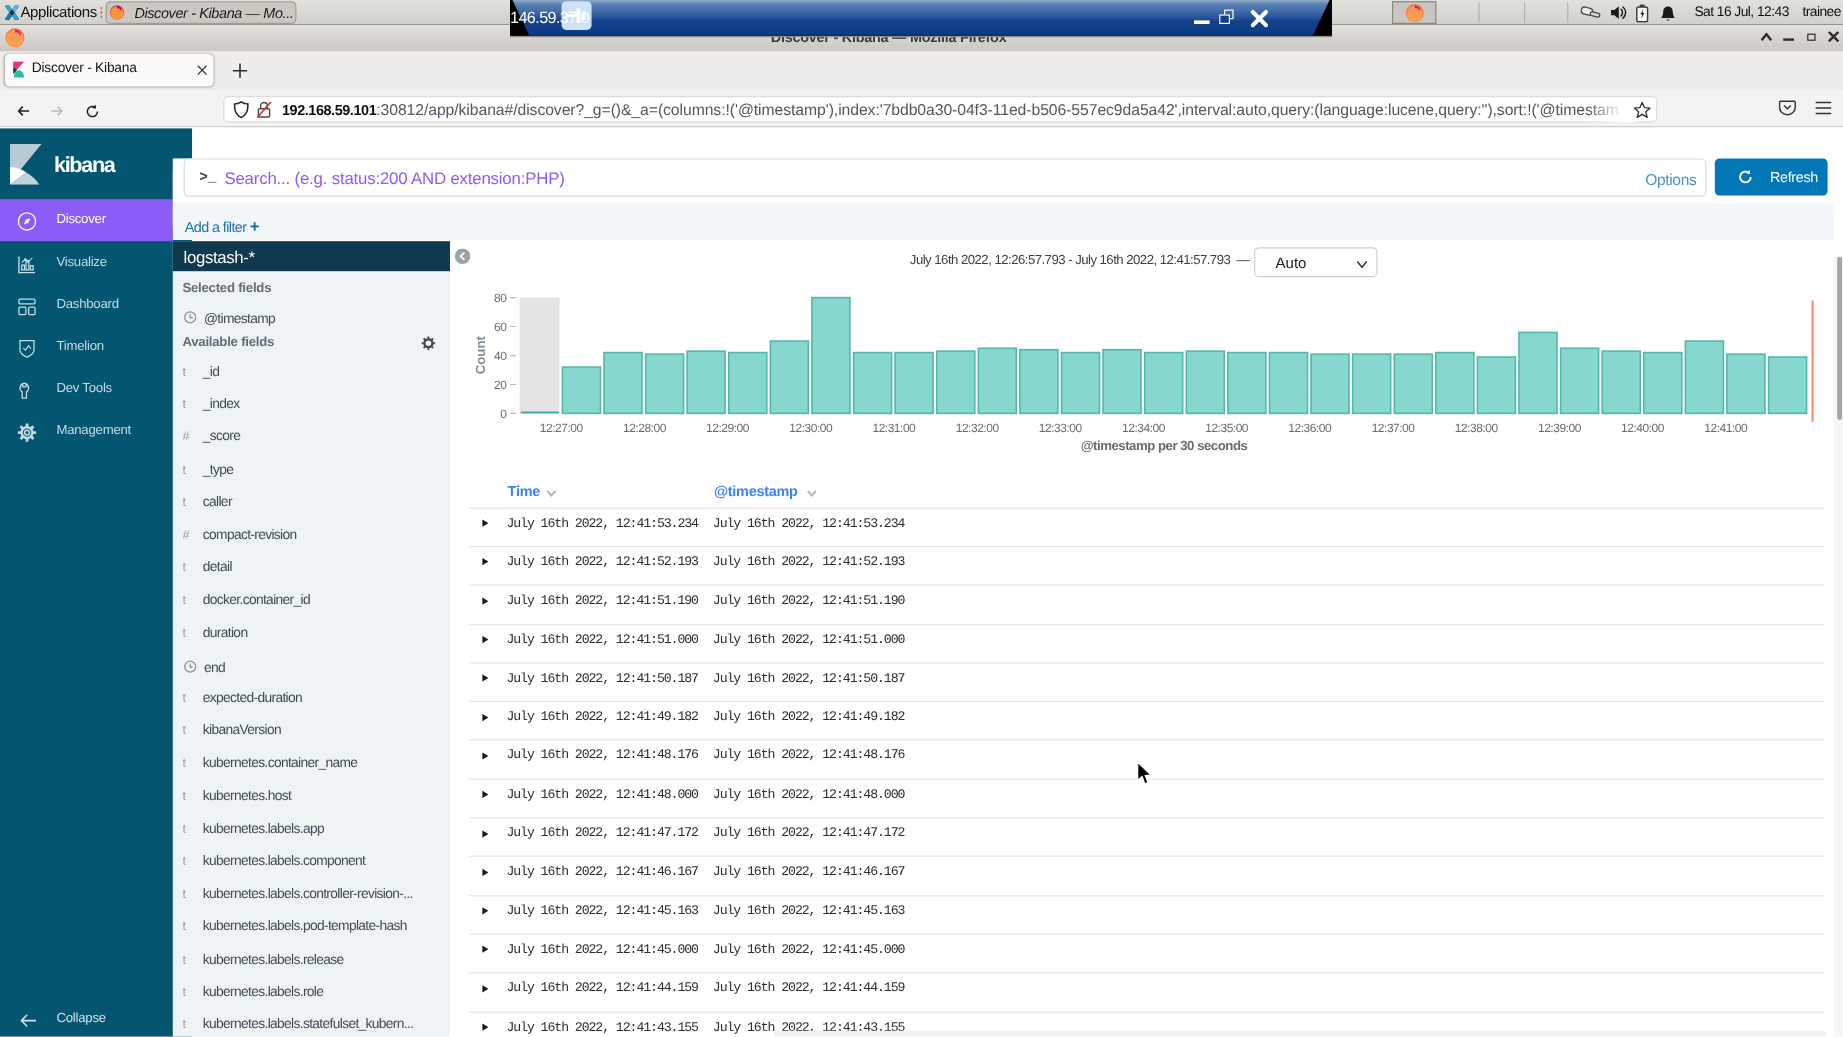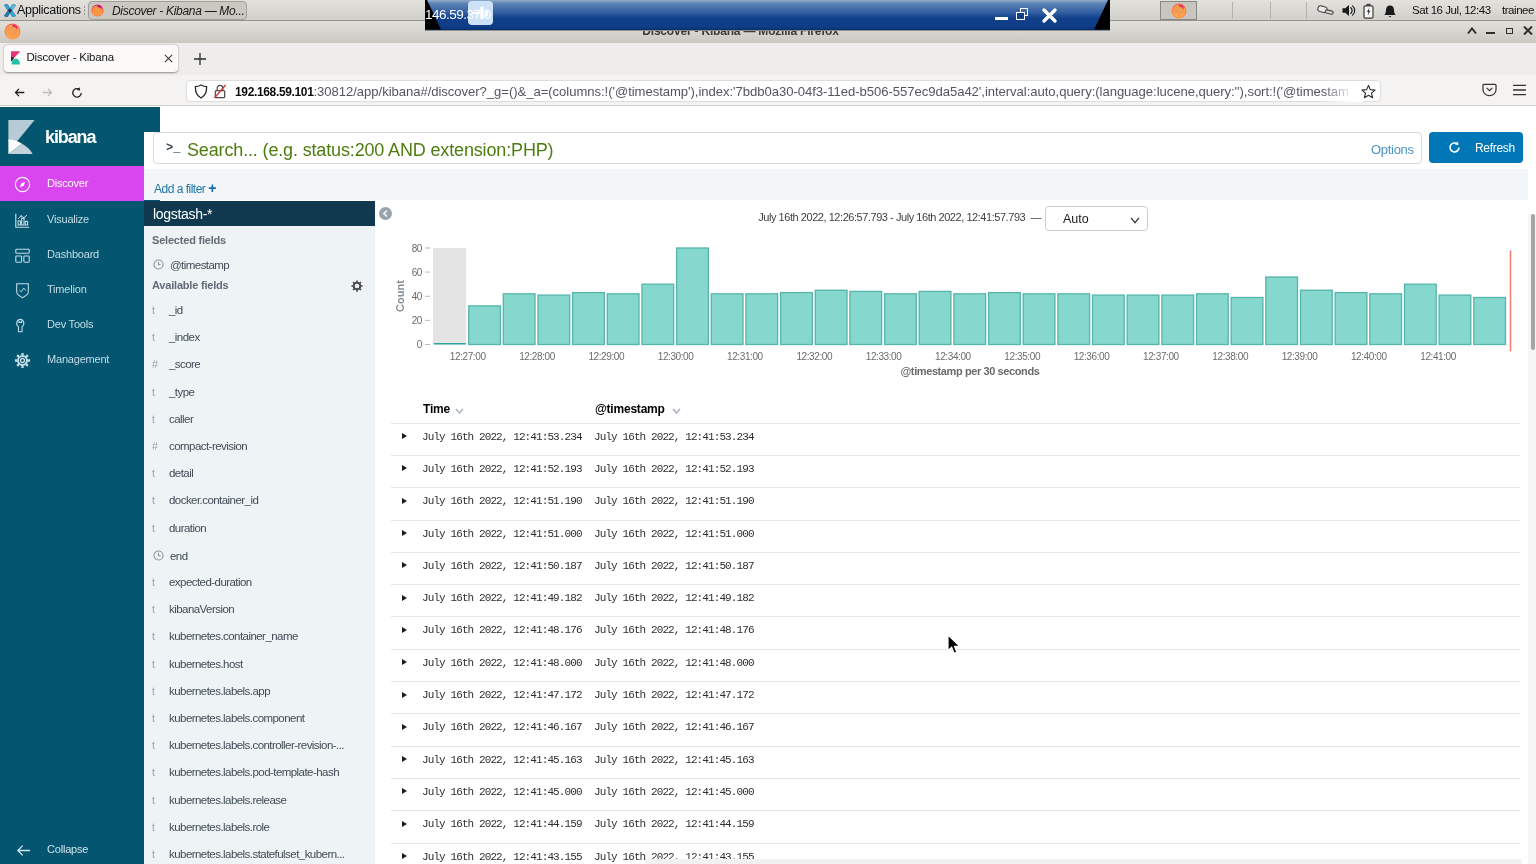--- a/index.html
+++ b/index.html
@@ -14,38 +14,38 @@
   background:linear-gradient(#e2e0db,#cbc8c3);}
 #tabbar{left:0;top:43px;width:1536px;height:32px;background:#eeedeb;}
 #tab{left:4px;top:1.5px;width:174px;height:27px;background:#fbfaf9;border-radius:4px;
   box-shadow:0 .5px 2px rgba(0,0,0,.4);}
 #navbar{left:0;top:75px;width:1536px;height:31px;background:#f4f3f1;border-bottom:1px solid #cfcecc;}
 #urlfield{left:186px;top:4.5px;width:1195px;height:22.5px;background:#fff;
   border:1px solid #ddd;border-radius:4px;}
 #kibana{left:0;top:107px;width:1536px;height:757px;background:#fff;}
 #sidebar{left:0;top:0;width:160px;height:757px;background:#045670;}
 .navitem{left:0;width:144px;height:35.2px;color:#c3dce6;}
-.navitem.active{background:#d946ef;color:#fff;text-decoration:underline;}
+.navitem.active{background:#8b5cf6;color:#fff;text-decoration:underline;}
 .nlbl{position:absolute;left:47px;top:11px;font-size:11px;letter-spacing:-.2px;}
 #ktop{left:144px;top:0;width:1384px;height:25px;background:#fff;margin-top:36px;}
 .kmi{position:absolute;top:7px;font-size:12.5px;letter-spacing:-.55px;color:#404040;white-space:nowrap;}
 #searchrow{left:144px;top:25px;width:1384px;height:57px;background:#fff;}
 #searchbox{left:9px;top:0px;width:1269px;height:32px;background:#fff;border:1px solid #d9d9d9;border-radius:4px;}
 #refresh{left:1285px;top:0;width:94px;height:31px;background:#0277b8;border-radius:4px;color:#fff;}
 #filterrow{left:144px;top:62.3px;width:1384px;height:31px;background:#f2f6f8;}
 #fieldpanel{left:144px;top:93.6px;width:231px;height:663.4px;background:#eef3f6;}
 #lgbar{left:0;top:0px;width:231px;height:25.4px;background:#10384e;color:#fff;}
 .fhdr{left:8px;font-size:11px;font-weight:bold;color:#626c76;letter-spacing:-.2px;}
 .fitem{left:8px;font-size:11.5px;letter-spacing:-.55px;color:#414c56;white-space:nowrap;width:217px;overflow:hidden;text-overflow:ellipsis;}
 .fitem .ft{display:inline-block;width:10px;color:#98a2ab;font-size:10.5px;margin-right:7px;letter-spacing:0;}
 #main{left:375px;top:94px;width:1153px;height:663px;background:#fff;}
 .mono{font-family:"Liberation Mono",monospace;font-size:11px;letter-spacing:-.9px;color:#2e2e2e;white-space:pre;}
 .rowline{left:16px;width:1129px;height:1px;background:#e2e7ec;}
 .rowtri{width:0;height:0;border-left:5px solid #1a1a1a;border-top:3.5px solid transparent;border-bottom:3.5px solid transparent;}
-.thead{top:201.3px;font-size:12px;font-weight:bold;letter-spacing:-.2px;color:#000000;}
+.thead{top:201.3px;font-size:12px;font-weight:bold;letter-spacing:-.2px;color:#3b82f6;}
 #vsb{left:1528px;top:107px;width:8px;height:757px;background:#f6f6f6;}
 </style></head><body>
 <div class="abs" id="panel">
     <svg class="abs" style="left:4px;top:4px" width="12" height="13" viewBox="0 0 14 15">
       <path d="M0,1 L4,0 L7,4.5 L10,0 L14,1 L9.5,7.5 L14,14 L10,15 L7,10.5 L4,15 L0,14 L4.5,7.5 Z" fill="#2b2f3a"></path>
       <path d="M0,1 L4,0 L7,4.5 L4.5,7.5 Z" fill="#30a5dc"></path>
       <path d="M14,14 L10,15 L7,10.5 L9.5,7.5 Z" fill="#30a5dc"></path>
       <path d="M10,0 L14,1 L9.5,7.5 L7,4.5 Z" fill="#57b8e8"></path>
       <path d="M0,14 L4,15 L7,10.5 L4.5,7.5 Z" fill="#1780b4"></path>
     </svg>
@@ -281,21 +281,21 @@
         <circle cx="7" cy="7" r="5.8" stroke="#404040" stroke-width="1.4" fill="none"></circle>
         <path d="M7,3.6 L7,7.4 L9.6,7.4" stroke="#404040" stroke-width="1.4" fill="none"></path>
       </svg>
       <svg class="abs" style="left:1369px;top:8.5px" width="8" height="11" viewBox="0 0 9 12">
         <path d="M1.5,1 L7,6 L1.5,11" stroke="#111" stroke-width="2" fill="none"></path>
       </svg>
     </div>
     <div class="abs" id="searchrow">
       <div class="abs" id="searchbox">
         <div class="abs" style="left:12px;top:8px;font-family:'Liberation Mono',monospace;font-size:12px;font-weight:bold;color:#3a4450">&gt;_</div>
-        <div class="abs" style="left:33px;top:7px;font-size:18px;letter-spacing:-.15px;color:#4d7c0f">Search... (e.g. status:200 AND extension:PHP)</div>
+        <div class="abs" style="left:33px;top:7px;font-size:14px;letter-spacing:-.15px;color:#8b5cf6">Search... (e.g. status:200 AND extension:PHP)</div>
         <div class="abs" style="left:1217px;top:9px;font-size:13px;letter-spacing:-.3px;color:#4e93c6">Options</div>
       </div>
       <div class="abs" id="refresh">
         <svg class="abs" style="left:19px;top:9px" width="13" height="13" viewBox="0 0 16 16">
           <path d="M13.5,8 a5.5,5.5 0 1,1 -1.8,-4.1" stroke="#fff" stroke-width="2" fill="none"></path>
           <path d="M12.3,0.5 L12.8,4.8 L8.5,4.2 Z" fill="#fff"></path>
         </svg>
         <span style="position:absolute;left:46px;top:8.5px;font-size:12px;letter-spacing:-.3px">Refresh</span>
       </div>
     </div>

